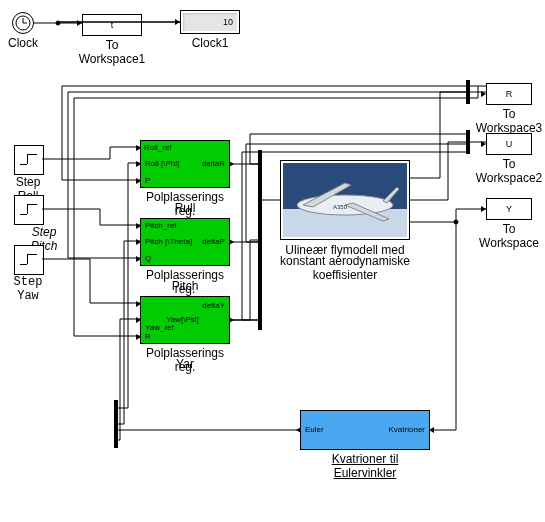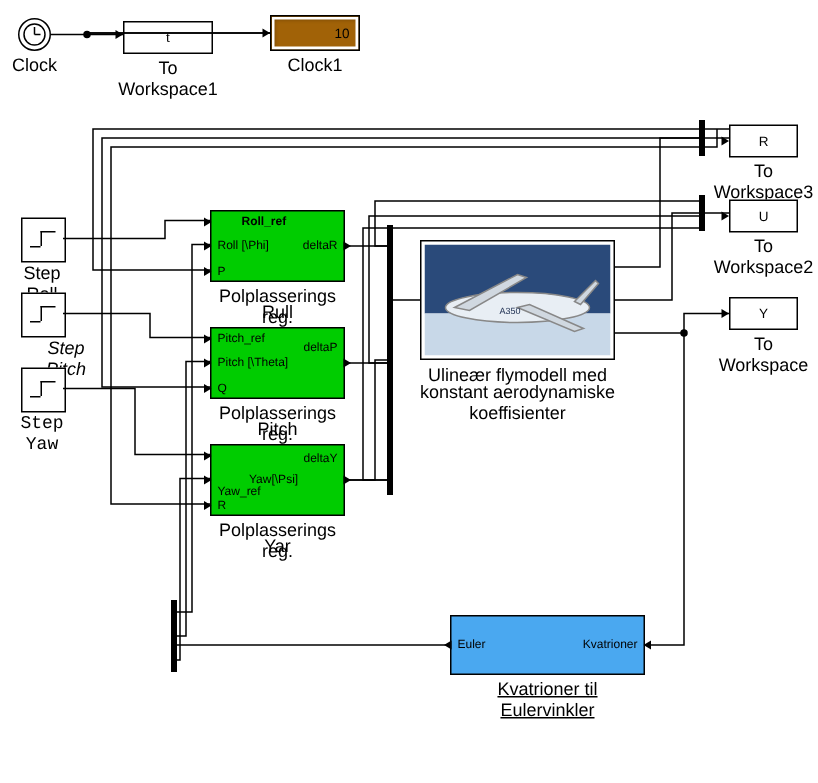--- a/index.html
+++ b/index.html
@@ -80,21 +80,21 @@
     <line x1="9" y1="9" x2="13" y2="9" stroke="#000"></line>
   </svg>
 </div>
 <div class="label" style="left:6px; top:36px; width:34px;">Clock</div>
 
 <div class="block" style="left:82px; top:14px; width:60px; height:22px;">
   <span>t</span>
 </div>
 <div class="label" style="left:74px; top:38px; width:76px;">To Workspace1</div>
 
-<div class="block" style="left:180px; top:10px; width:60px; height:24px; padding-right:6px; justify-content:flex-end; background:#a16207; box-shadow:inset 0 0 0 2px #fff, inset 2px 2px 3px rgba(0,0,0,.3);">
+<div class="block" style="left:180px; top:10px; width:60px; height:24px; padding-right:6px; justify-content:flex-end; background:#e5e5e5; box-shadow:inset 0 0 0 2px #fff, inset 2px 2px 3px rgba(0,0,0,.3);">
   <span>10</span>
 </div>
 <div class="label" style="left:190px; top:36px; width:40px;">Clock1</div>
 
 <div class="step-icon" style="left:14px; top:145px;">
     <div class="top"></div>
   </div>
 <div class="label" style="left:6px; top:175px; width:44px;">Step Roll</div>
 
 <div class="step-icon" style="left:14px; top:195px;">
@@ -105,37 +105,37 @@
 <div class="step-icon" style="left:14px; top:245px;">
     <div class="top"></div>
   </div>
 <div class="label" style="left:6px; top:275px; width:44px;font-family:Liberation Mono, monospace;">Step Yaw</div>
 
 <div class="green-block" style="left:140px; top:140px; width:90px; height:48px;">
   <div class="triangle-right" style="left:-5px; top:4px;"></div>
   <div class="triangle-right" style="left:-5px; top:20px;"></div>
   <div class="triangle-right" style="left:-5px; top:37px;"></div>
   <div class="triangle-right" style="right:-5px; top:20px;"></div>
-  <div class="port-label" style="left:20px; top:2px;font-weight:bold;">Roll_ref</div>
+  <div class="port-label" style="left:3px; top:2px;">Roll_ref</div>
   <div class="port-label" style="left:4px; top:18px;">Roll [\Phi]</div>
   <div class="port-label" style="left:4px; top:35px;">P</div>
   <div class="port-label" style="right:4px; top:18px;">deltaR</div>
 </div>
 <div class="label" style="left:140px; top:190px; width:90px;">Polplasserings reg.</div>
 <div class="label" style="left:140px; top:201px; width:90px;">Rull</div>
 
 <div class="green-block" style="left:140px; top:218px; width:90px; height:48px;">
   <div class="triangle-right" style="left:-5px; top:4px;"></div>
   <div class="triangle-right" style="left:-5px; top:20px;"></div>
   <div class="triangle-right" style="left:-5px; top:37px;"></div>
   <div class="triangle-right" style="right:-5px; top:20px;"></div>
   <div class="port-label" style="left:4px; top:2px;">Pitch_ref</div>
   <div class="port-label" style="left:4px; top:18px;">Pitch [\Theta]</div>
   <div class="port-label" style="left:4px; top:35px;">Q</div>
-  <div class="port-label" style="right:4px; top:8px;margin-left:48px;">deltaP</div>
+  <div class="port-label" style="right:4px; top:18px;margin-left:48px;">deltaP</div>
 </div>
 <div class="label" style="left:140px; top:268px; width:90px;">Polplasserings reg.</div>
 <div class="label" style="left:140px; top:279px; width:90px;">Pitch</div>
 
 <div class="green-block" style="left:140px; top:296px; width:90px; height:48px;">
   <div class="triangle-right" style="left:-5px; top:4px;"></div>
   <div class="triangle-right" style="left:-5px; top:20px;"></div>
   <div class="triangle-right" style="left:-5px; top:37px;"></div>
   <div class="triangle-right" style="right:-5px; top:20px;"></div>
   <div class="port-label" style="left:4px; top:2px;margin-top:24px;">Yaw_ref</div>

